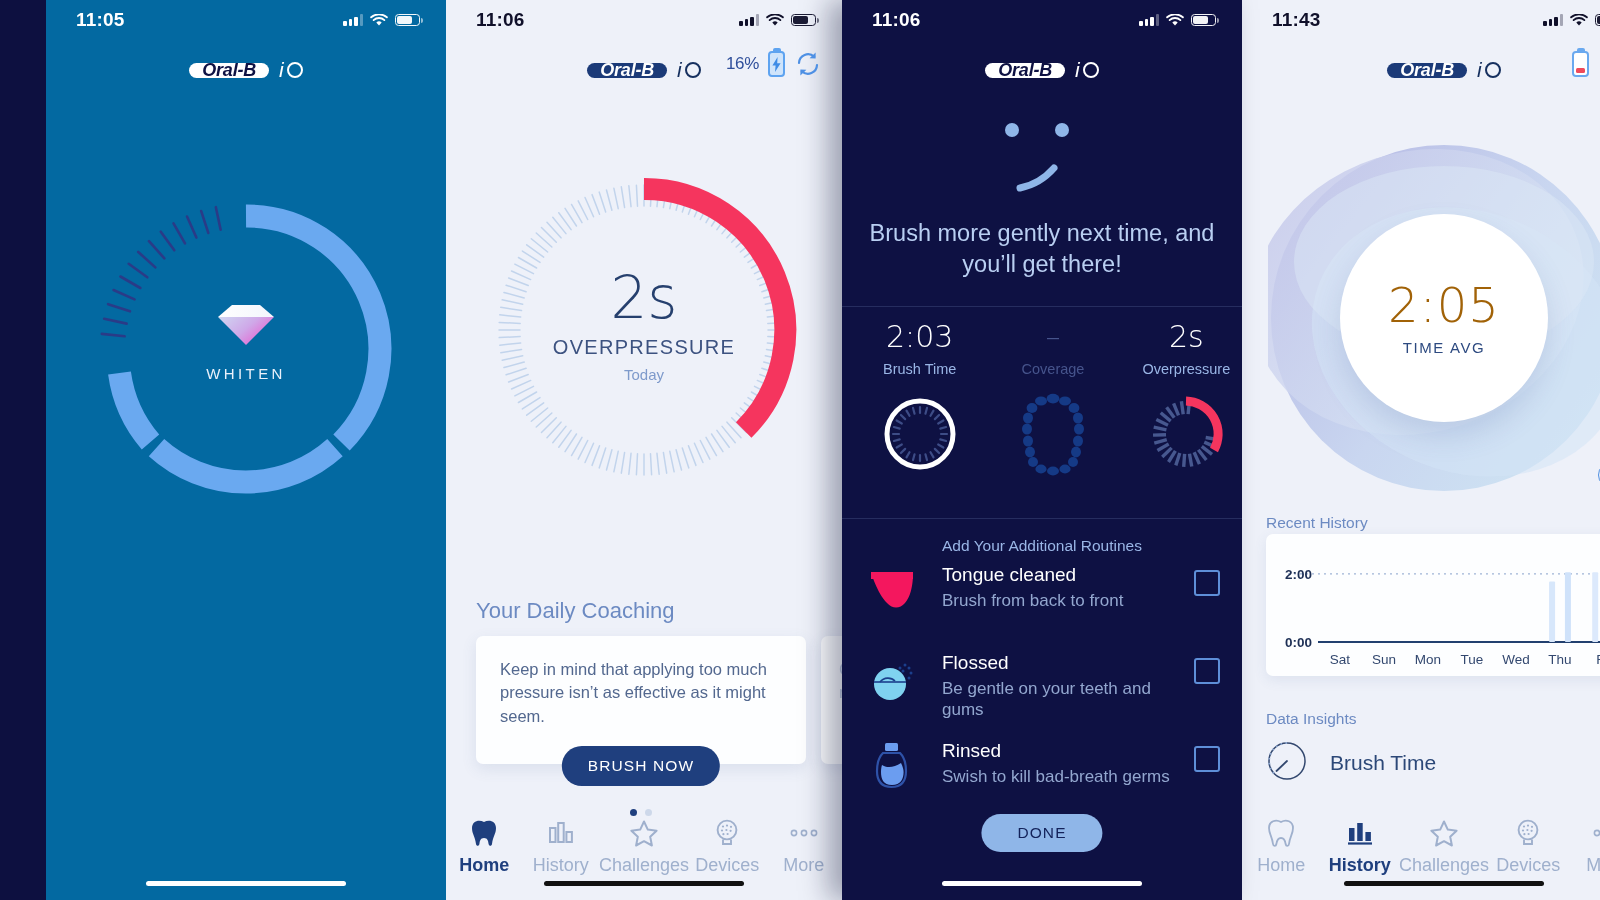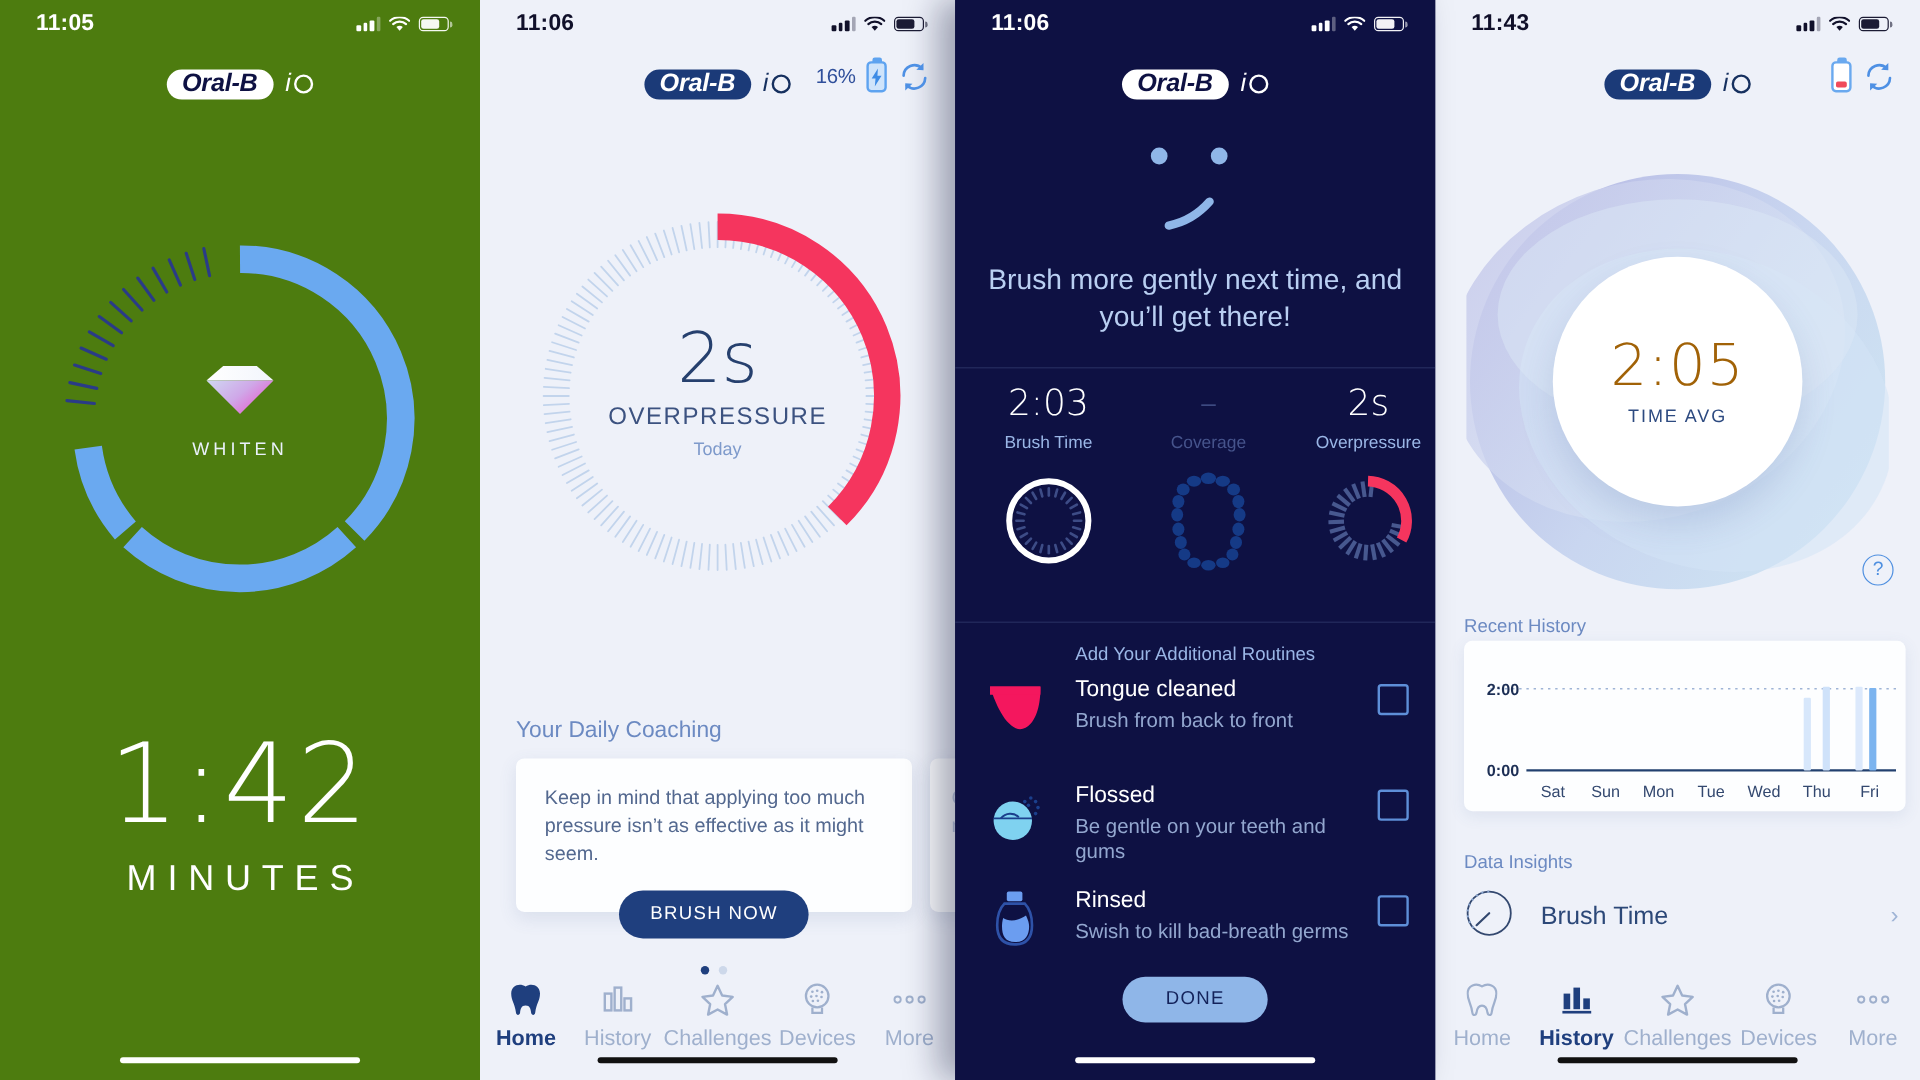--- a/index.html
+++ b/index.html
@@ -4,21 +4,21 @@
 <style>
   * { box-sizing: border-box; margin: 0; padding: 0; }
   html, body {
     width: 1600px; height: 900px;
     font-family: "Liberation Sans", sans-serif;
     background: #0d1040; overflow: hidden;
   }
   .stage { position: relative; width: 1600px; height: 900px; display: flex; }
 
   .phone { position: relative; height: 900px; overflow: hidden; flex: 0 0 auto; }
-  .p1 { width: 400px; background: #4d7c0f; }
+  .p1 { width: 400px; background: #0369a1; margin-left: 46px; }
   .p2 { width: 396px; background: #eef1f9; }
   .p3 { width: 400px; background: #0e1143; box-shadow: -14px 0 26px rgba(10,14,50,.35); z-index: 3; }
   .p4 { width: 404px; background: #eef1f9; }
 
   
   .statusbar {
     position: absolute; top: 0; left: 0; right: 0; height: 40px;
     display: flex; align-items: center; justify-content: space-between;
     padding: 0 26px 0 30px; z-index: 20;
   }
@@ -40,22 +40,22 @@
           background: currentColor; border-radius: 0 2px 2px 0; opacity: .6; }
   .batt span { position: absolute; left: 1.4px; top: 1.4px; bottom: 1.4px; width: 65%;
           background: currentColor; border-radius: 2px; }
 
   
   .brandbar { position: absolute; top: 48px; left: 0; right: 0; height: 44px;
               display: flex; align-items: center; justify-content: center; z-index: 18; }
   .brand { display: flex; align-items: center; gap: 10px; }
   .oralb-pill {
     display: inline-flex; align-items: center; justify-content: center;
-    height: 25px; padding: 0 13px; border-radius: 13px;
-    font-size: 21px; font-style: italic; font-weight: 700; letter-spacing: -.2px;
+    height: 15px; padding: 0 13px; border-radius: 13px;
+    font-size: 18px; font-style: italic; font-weight: 700; letter-spacing: -.2px;
   }
   .dark .oralb-pill { background: #fff; color: #0e1143; }
   .light .oralb-pill { background: #1b3a78; color: #fff; }
   .io { display: inline-flex; align-items: center; gap: 3px; font-size: 21px;
         font-style: italic; font-weight: 500; }
   .dark .io { color: #fff; }
   .light .io { color: #16305f; }
   .io-o { width: 16px; height: 16px; border-radius: 50%; border: 2.3px solid currentColor;
           display: inline-block; }
 
@@ -88,21 +88,21 @@
 
   
   .dial-wrap { position: absolute; left: 50%; top: 175px; transform: translateX(-50%);
                width: 310px; height: 310px; }
   .dial-center { position: absolute; left: 0; right: 0; top: 94px; text-align: center; }
   .dial-val { font-size: 58px; font-weight: 200; color: #26406e; line-height: 1;
               font-family: "DejaVu Sans", sans-serif; }
   .dial-name { margin-top: 9px; font-size: 20px; letter-spacing: 1.3px; color: #3c5280; font-weight: 300; }
   .dial-sub { margin-top: 7px; font-size: 15px; color: #7e9acb; }
 
-  .section-title { font-size: 19px; color: #6c8ac2; }
+  .section-title { font-size: 22px; color: #6c8ac2; }
   .coach { position: absolute; left: 30px; top: 598px; width: 392px; }
   .coach-cards { position: relative; margin-top: 12px; height: 128px; padding-left: 45px; }
   .card { position: absolute; top: 0; background: #fdfeff; border-radius: 7px;
           box-shadow: 0 5px 15px rgba(70,95,150,.12); }
   .card-main { left: 0; width: 330px; height: 128px; padding: 22px 24px 0; }
   .card-next { left: 345px; width: 150px; height: 128px; padding: 22px 18px 0; }
   .card-txt { font-size: 16.5px; line-height: 1.42; color: #53688f; }
   .card-txt-dim { font-size: 16.5px; line-height: 1.42; color: #c3cee3; }
   .brush-now { position: absolute; left: 50%; transform: translateX(-50%); bottom: -22px;
                background: #1f3f7e; color: #fff; border: 0; border-radius: 20px;
@@ -267,24 +267,20 @@
               <stop offset="100%" stop-color="#e85fd0"></stop>
             </linearGradient>
           </defs>
           <polygon points="14,2 42,2 56,14 0,14" fill="url(#dtop)"></polygon>
           <polygon points="0,14 56,14 28,42" fill="url(#dbot)"></polygon>
         </svg>
         <div class="mode-label">WHITEN</div>
       </div>
     </div>
 
-    <div class="timer">
-      <div class="big">1:42</div>
-      <div class="sub">MINUTES</div>
-    </div>
     <div class="home-indicator"></div>
   </div>
 
   <div class="phone p2 light">
     <div class="statusbar">
       <div class="sb-time">11:06</div>
       <div class="sb-right">
         <span class="sig">
             <i></i>
             <i></i>

